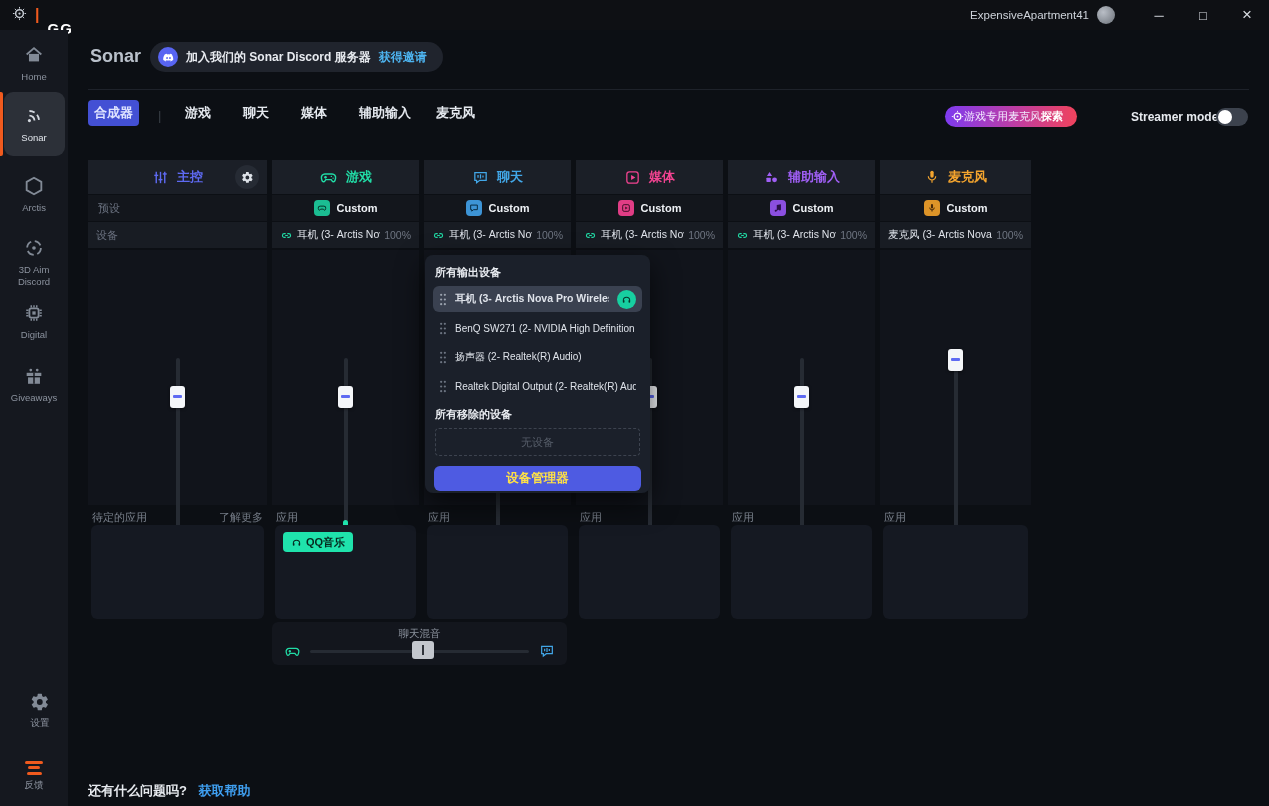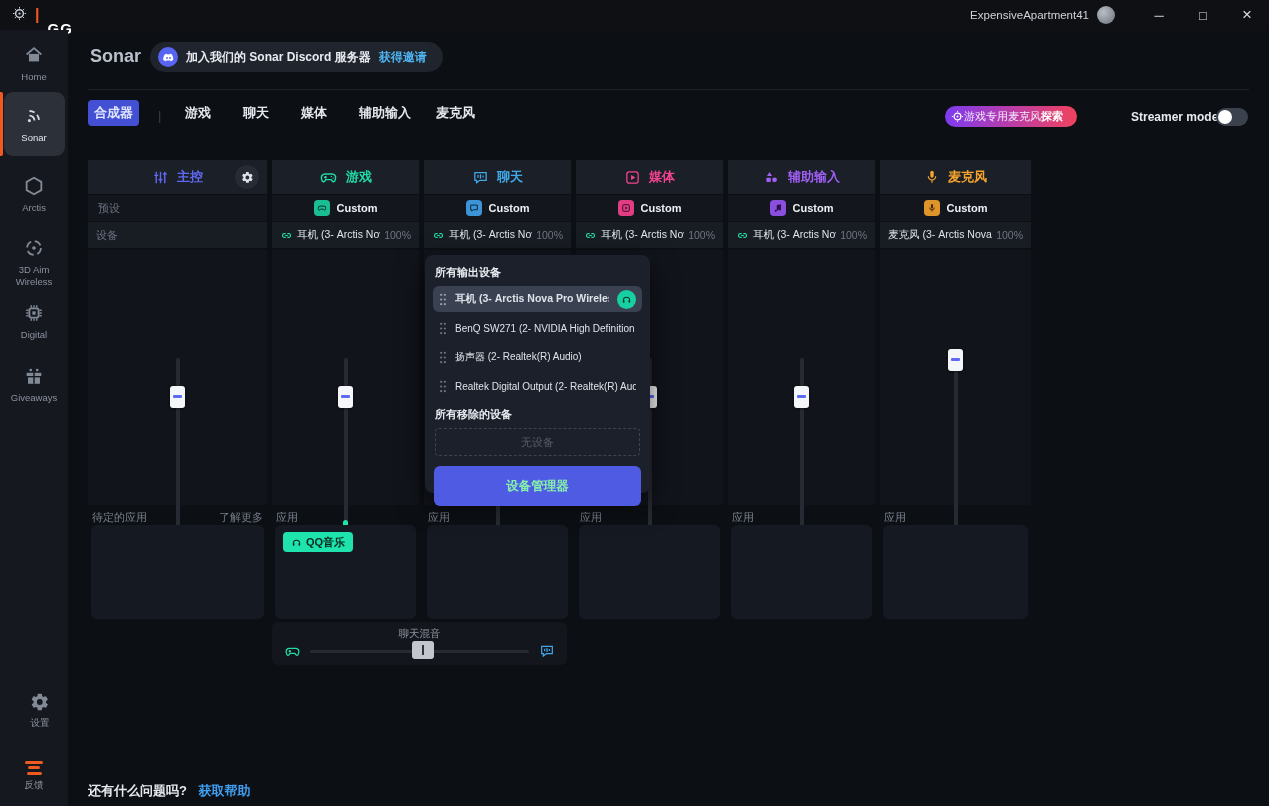--- a/index.html
+++ b/index.html
@@ -83,21 +83,21 @@
 
   
   #dropdown { left:425px; top:255px; width:225px; height:238px; background:#1b202a; border-radius:8px; box-shadow:0 10px 28px rgba(0,0,0,.65); z-index:50; padding:8px; }
   .dd-header { font-size:11px; font-weight:bold; color:#e8ebf0; margin:2px 0 6px 2px; }
   .dd-item { position:relative; height:26px; display:flex; align-items:center; gap:8px; padding:0 6px; border-radius:6px; margin-bottom:3px; color:#dfe3ea; }
   .dd-item.sel { background:#3a4150; }
   .dd-item .dd-name { font-size:10px; white-space:nowrap; overflow:hidden; flex:1; }
   .dd-item.sel .dd-name { font-weight:bold; font-size:10.5px; }
   .dd-badge { width:19px; height:19px; border-radius:50%; background:#17cfa0; color:#06352a; display:flex; align-items:center; justify-content:center; flex-shrink:0; }
   .dd-empty { height:28px; border:1px dashed #3d434f; border-radius:4px; display:flex; align-items:center; justify-content:center; font-size:11px; color:#565d69; margin:6px 2px 10px;font-family:Liberation Mono, monospace; }
-  .dd-btn { height:40px; background:#4e5be2; border-radius:6px; display:flex; align-items:center; justify-content:center; font-size:12.5px; font-weight:bold; color:#86efac; margin:0 1px; }
+  .dd-btn { height:25px; background:#4e5be2; border-radius:6px; display:flex; align-items:center; justify-content:center; font-size:12.5px; font-weight:bold; color:#fde047; margin:0 1px; }
 
   
   #footer { left:88px; top:782px; font-size:13px; font-weight:bold; color:#e6e9ee; }
   #footer .hlp { color:#3f9ff0; margin-left:8px; }
 
   .fb-lines span { display:block; height:3px; border-radius:2px; background:#f05a1e; margin:2.5px auto; }
 </style>
 </head>
 <body>
 
@@ -163,21 +163,21 @@
   </div>
 
   <div class="sb-item" style="top:207px;">
     <span class="ic">
       <svg width="22" height="22" viewBox="0 0 24 24">
           <circle cx="12" cy="12" r="7.5" fill="none" stroke="currentColor" stroke-width="2" stroke-dasharray="8 4"></circle>
           <circle cx="12" cy="12" r="2" fill="currentColor"></circle>
         </svg>
     </span>
     <span class="sb-label2">3D Aim</span>
-    <span class="sb-label2">Wireless</span>
+    <span class="sb-label2">Discord</span>
   </div>
 
   <div class="sb-item" style="top:272px;">
     <span class="ic">
       <svg width="22" height="22" viewBox="0 0 24 24">
           <rect x="7" y="7" width="10" height="10" rx="2" fill="none" stroke="currentColor" stroke-width="2"></rect>
           <rect x="10.2" y="10.2" width="3.6" height="3.6" fill="currentColor"></rect>
           <g stroke="currentColor" stroke-width="1.6">
             <line x1="9" y1="3.5" x2="9" y2="6"></line>
             <line x1="12" y1="3.5" x2="12" y2="6"></line>

